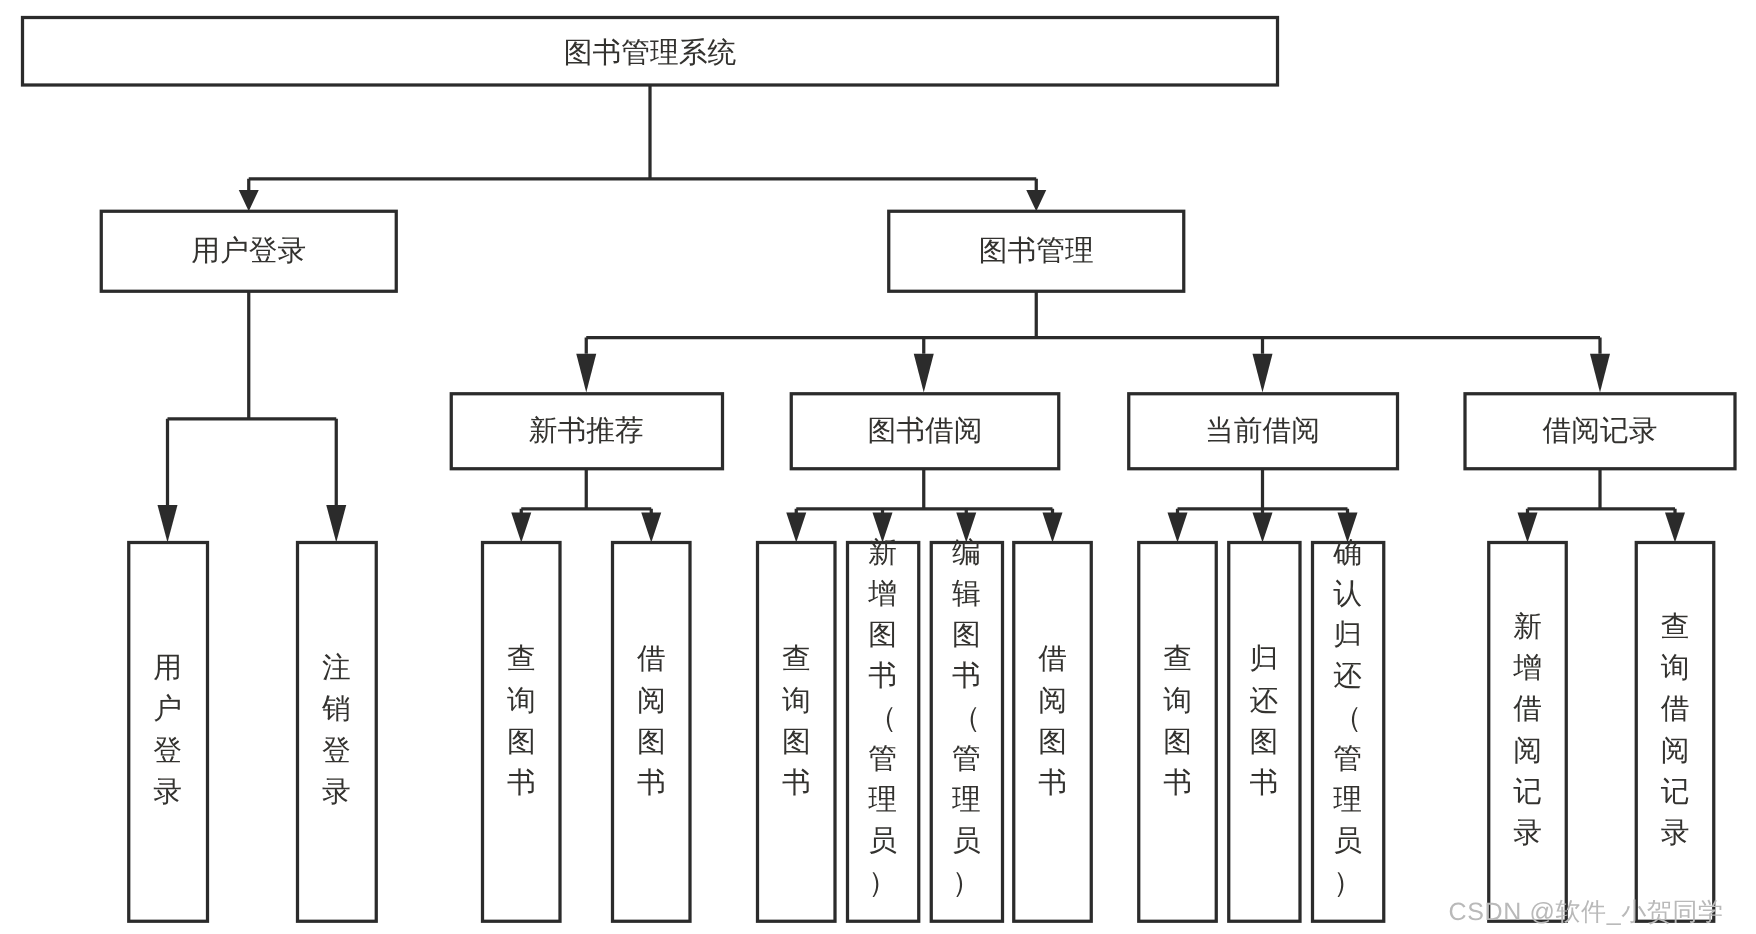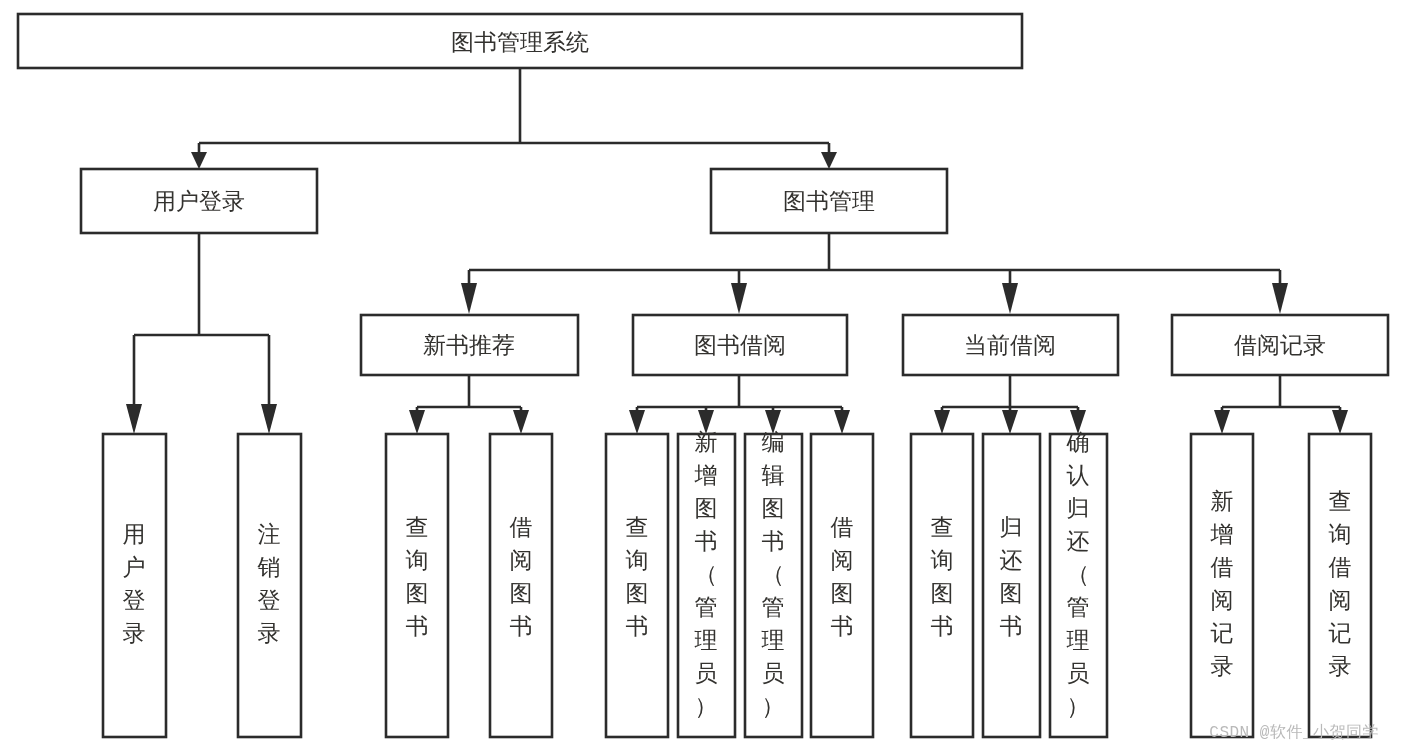--- a/index.html
+++ b/index.html
@@ -50,22 +50,22 @@
     stroke-linecap: butt;
   }
   .arrow-head {
     fill: #2b2b2b;
     stroke: none;
   }
   .watermark {
     position: absolute;
     right: 8px;
     bottom: 4px;
-    font-family: Liberation Mono, monospace;
-    font-size: 16px;
+    font-family: Liberation Sans, sans-serif;
+    font-size: 20px;
     color: #b9b9b9;
     white-space: nowrap;
     letter-spacing: 0.5px;
     user-select: none;
   }
 </style>
 </head>
 <body>
 
 <div id="diagram-root">

